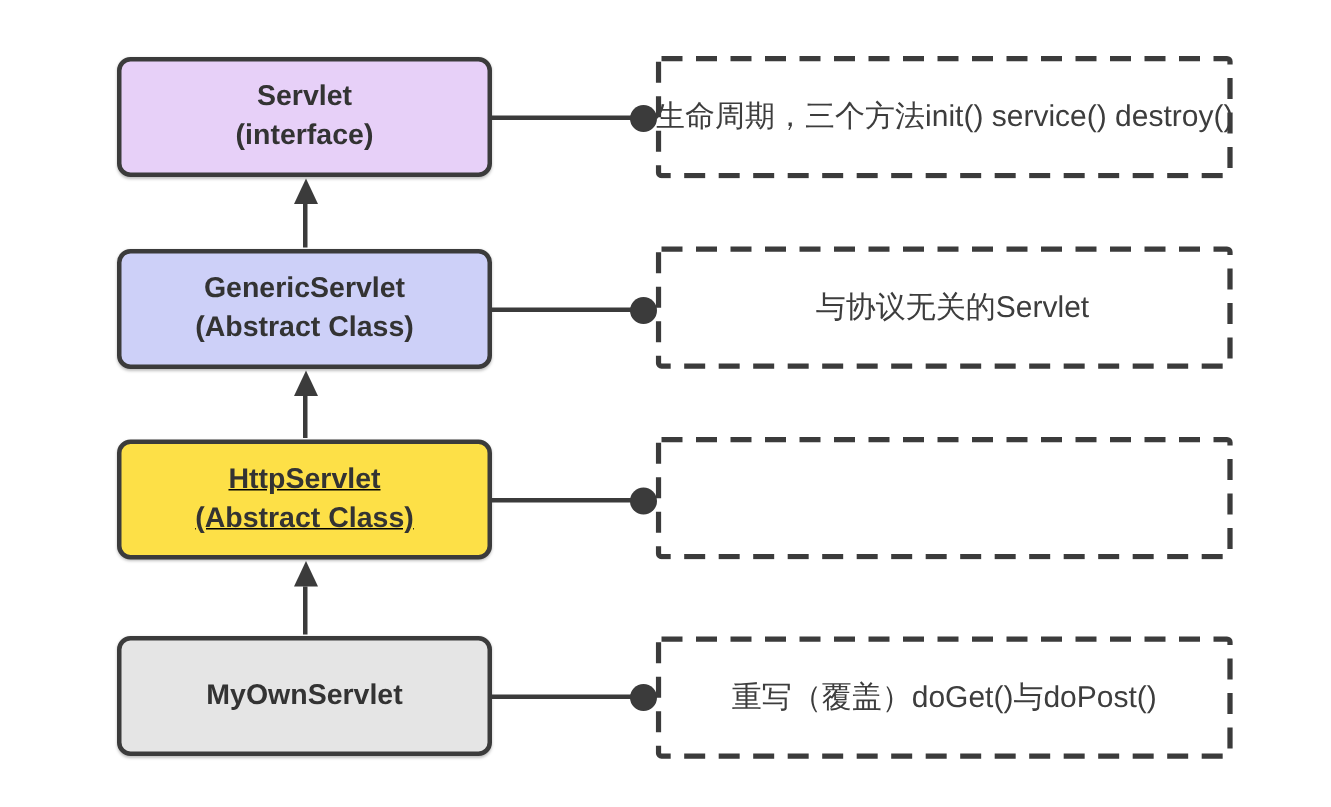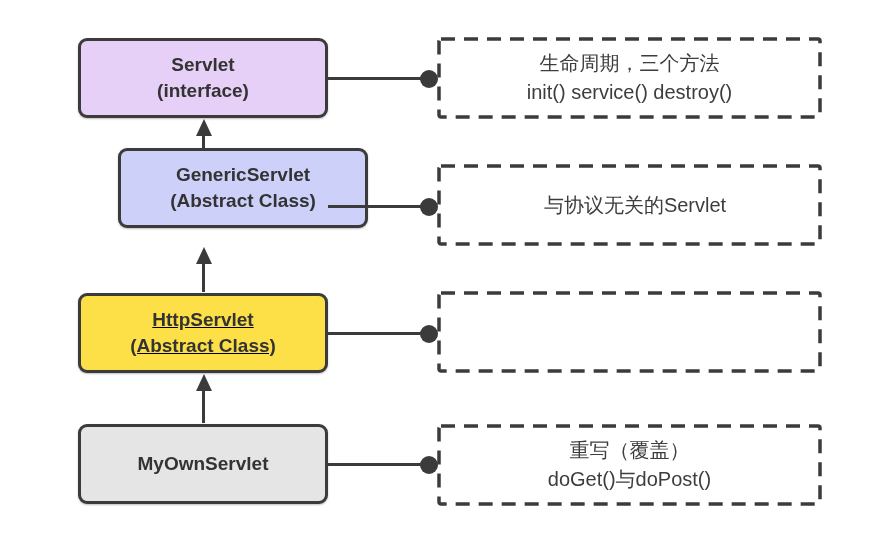--- a/index.html
+++ b/index.html
@@ -18,28 +18,28 @@
     border:3px solid #3b3b3b;
     border-radius:9px;
     display:flex;flex-direction:column;
     justify-content:center;
     box-shadow:0 1px 2px rgba(0,0,0,0.25);
   }
   .node-title,.node-subtitle{
     font-size:19px;font-weight:bold;color:#333333;line-height:1.35;
     text-align:center;white-space:nowrap;
   }
-  .n1{top:38px;} .n2{top:148px;margin-left:40px;} .n3{top:293px;} .n4{top:424px;}
+  .n1{top:38px;} .n2{top:166px;} .n3{top:293px;} .n4{top:424px;}
 
   
   .note{
     position:absolute;
     left:437px;width:385px;height:82px;
     box-sizing:border-box;
-    display:flex;flex-direction:column;
+    display:flex;flex-direction:row;
     align-items:center;justify-content:center;
   }
   .note svg.dash{position:absolute;left:0;top:0;pointer-events:none;}
   .note-line{
     font-size:20px;color:#3d3d3d;line-height:1.45;
     text-align:center;white-space:nowrap;position:relative;
   }
   .t1{top:37px;} .t2{top:164px;padding-left:11px;} .t3{top:291px;} .t4{top:424px;}
 
   

